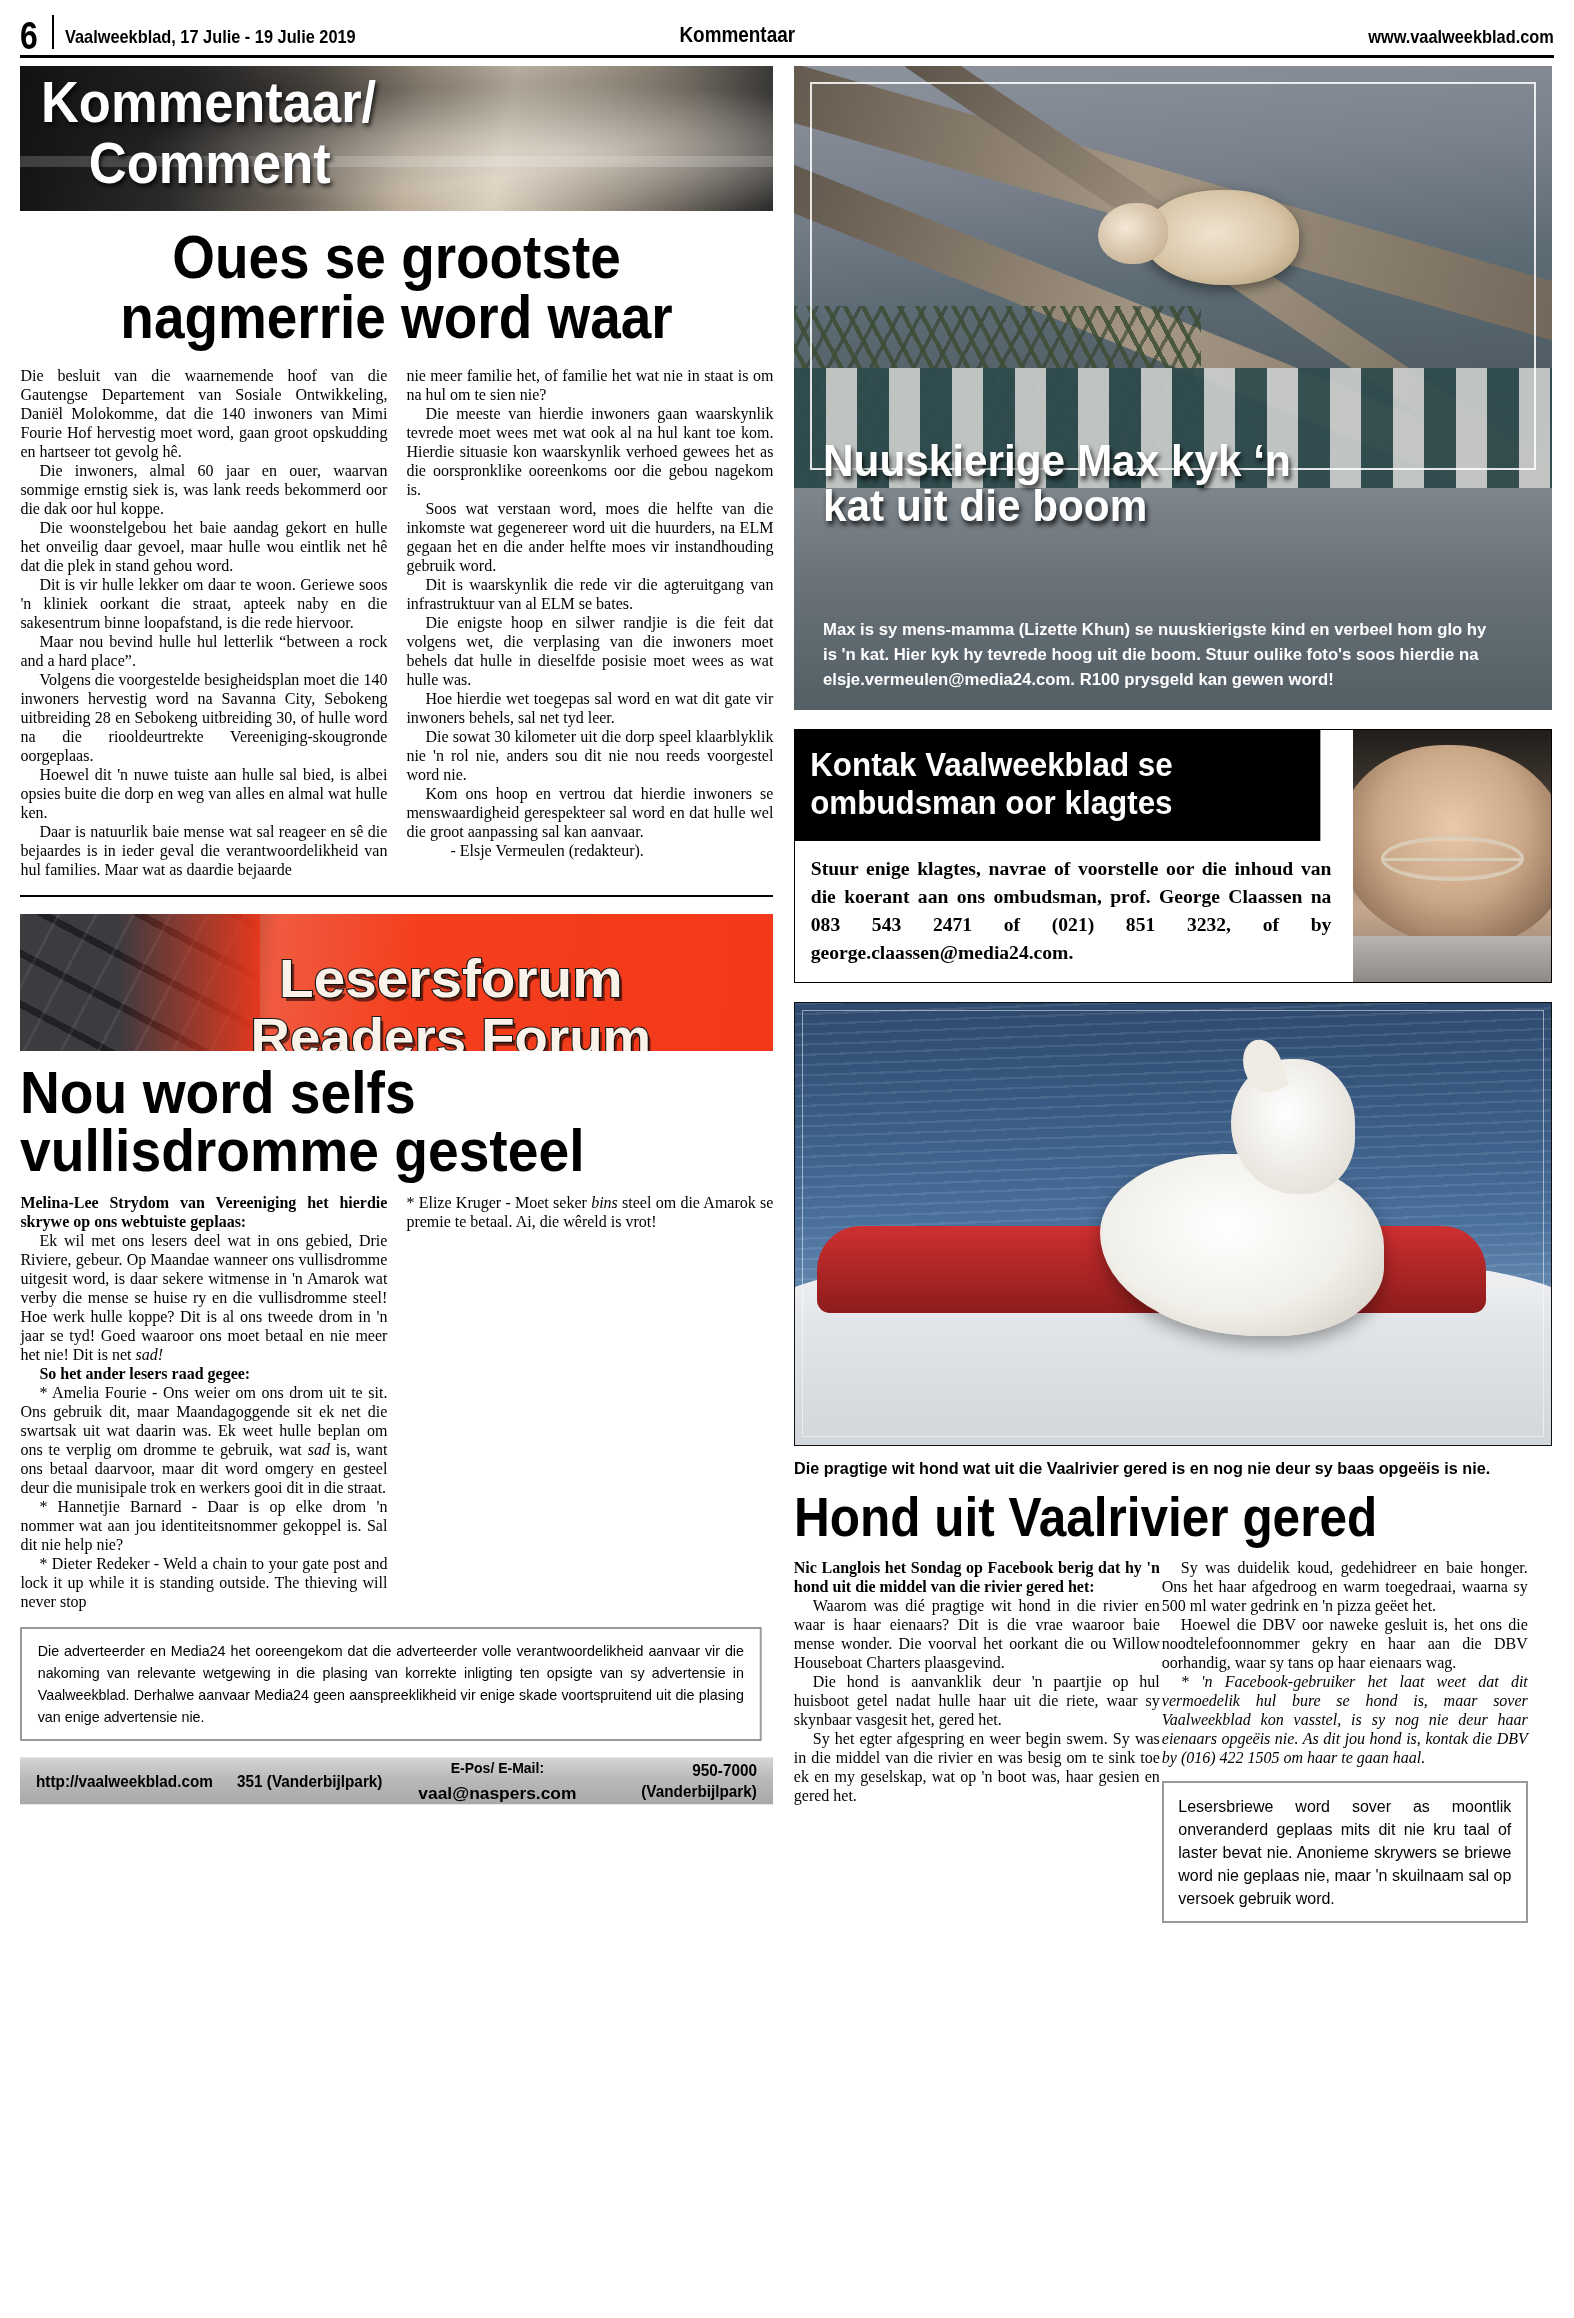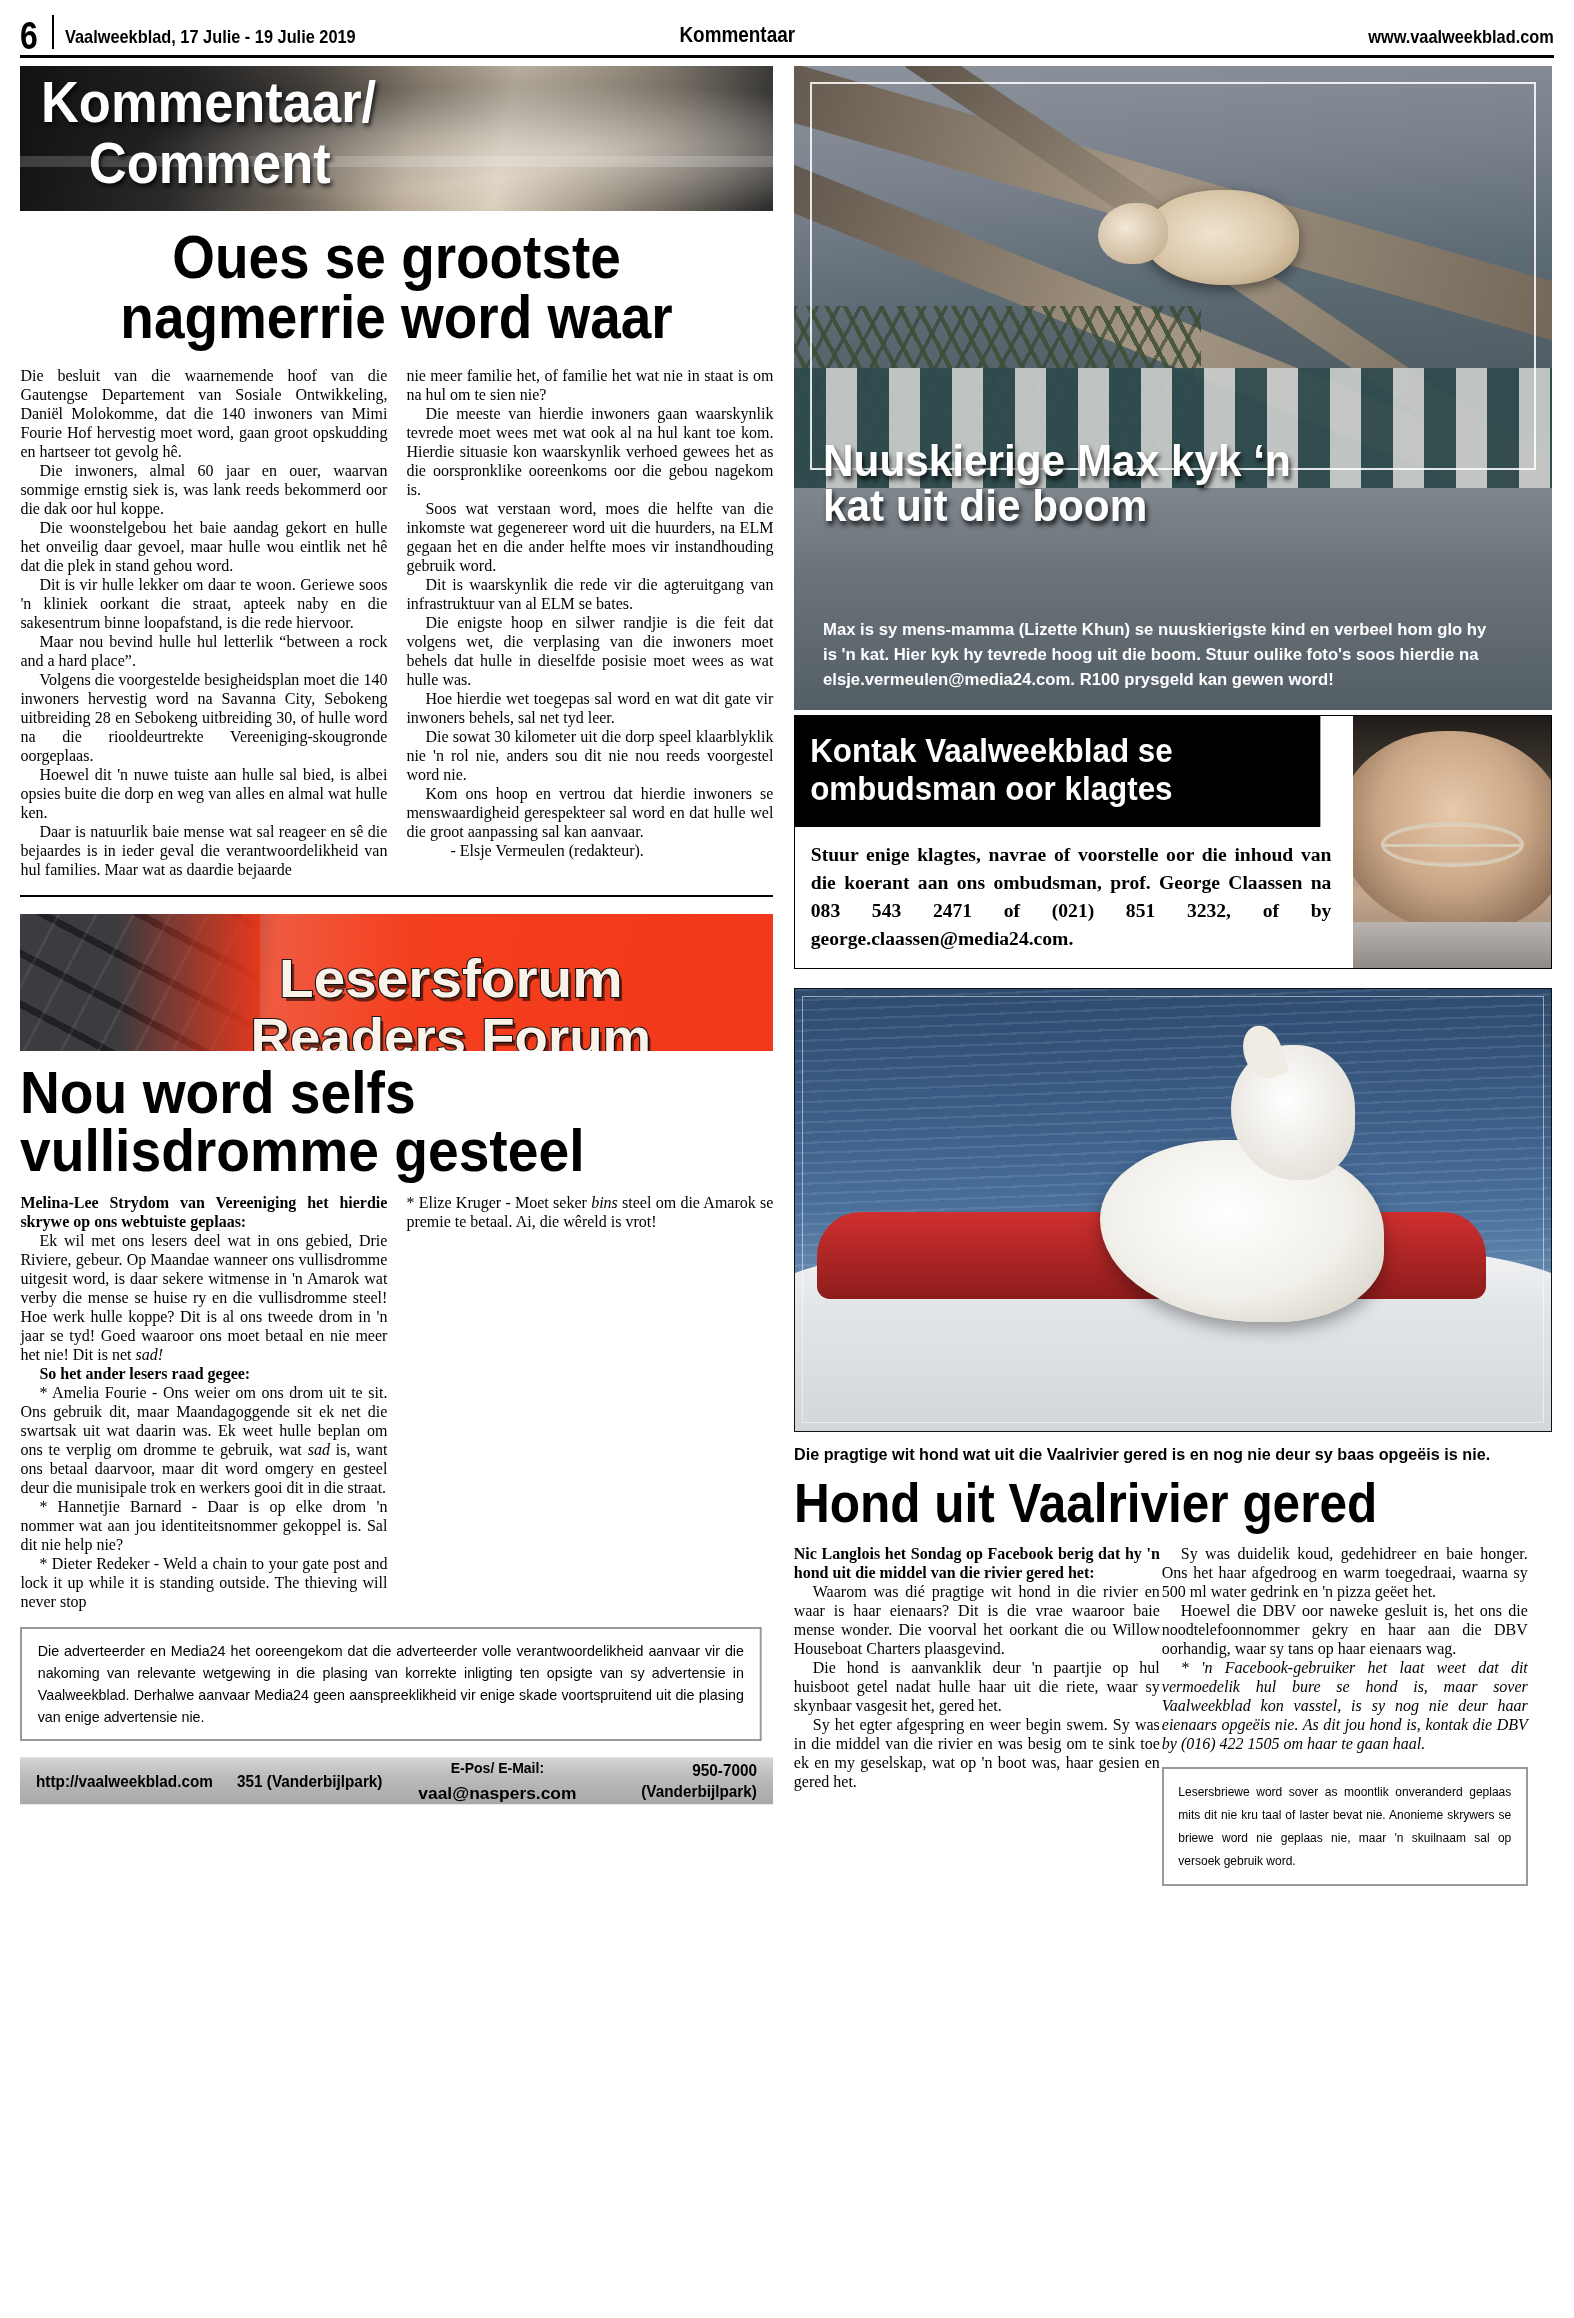--- a/index.html
+++ b/index.html
@@ -192,21 +192,21 @@
   }
   .pm-head span { display:block; }
   .pm-cap {
     position: absolute; left: 29px; right: 22px; bottom: 17.4px; z-index: 5;
     font-family: "Liberation Sans", sans-serif; font-weight: bold;
     color: #ffffff; font-size: 17.4px; line-height: 25px;
     transform: scaleX(.96); transform-origin: left bottom;
   }
 
   
-  .omb { display:flex; margin-top: 5px; border: 1.5px solid #000; background:#fff;gap:6px; }
+  .omb { display:flex; margin-top: 19px; border: 1.5px solid #000; background:#fff;gap:6px; }
   .omb-l { flex:1; }
   .omb-head {
     background:#000; color:#fff; padding: 16px 16px 19px;
     font-family:"Liberation Sans", sans-serif; font-weight:bold;
     font-size: 33px; line-height: 38px;
     transform: scaleX(.95); transform-origin:left top;
   }
   .omb-head span{display:block;}
   .omb-body {
     padding: 14.5px 16px 14.5px;
@@ -277,21 +277,21 @@
   .head-dog{
     font-family:"Liberation Sans", sans-serif; font-weight:bold;
     font-size: 55px; line-height: 57px; margin: 8.7px 0 11.6px;
     transform: scaleX(.9); transform-origin:left top;
   }
   .three-col{ display:flex; gap:2px; }
   .three-col > div { width: 366px; }
   .notice{
     border:2.2px solid #9a9a9a; background:#fff; margin-top: 14.5px; padding: 11.6px 14.5px;
     font-family:"Liberation Sans", sans-serif;
-    font-size: 12px; line-height: 23px; text-align:justify;
+    font-size: 16px; line-height: 23px; text-align:justify;
   }
 </style>
 </head>
 <body>
 
 <div class="page">
 
   <div class="masthead">
     <div class="folio">6</div>
     <div class="mast-rule"></div>

